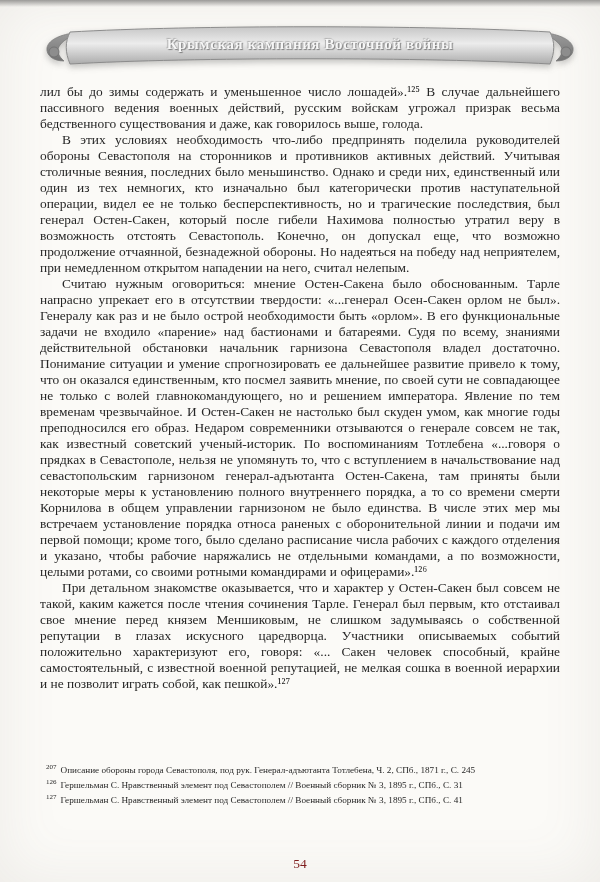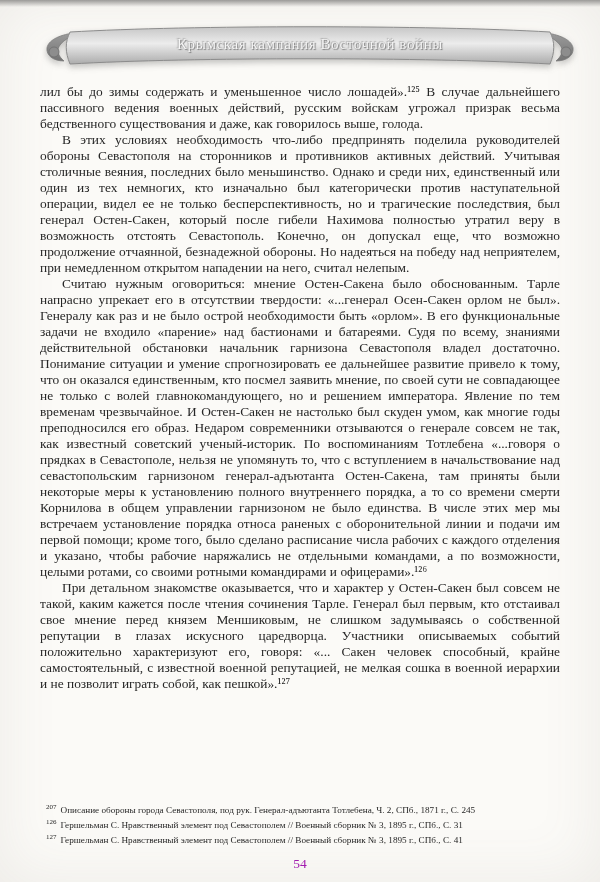--- a/index.html
+++ b/index.html
@@ -25,21 +25,21 @@
   .banner{
     position:relative;
     width:540px;height:52px;
     margin:6px auto 10px auto;
     flex:0 0 auto;
   }
   .banner svg{filter:drop-shadow(0 3px 3px rgba(60,60,60,.30));}
   .banner-title{
     position:absolute;left:0;right:0;top:14px;
     text-align:center;
-    font-size:15px;font-weight:normal;
+    font-size:15px;font-weight:bold;
     letter-spacing:.6px;
     color:#f6f6f6;
     text-shadow:0 0 1px #9a9a9a,1px 1px 1px #7d7d7d,-1px -1px 1px #b5b5b5;
   }
   
   .body-text{flex:0 0 auto;}
   .body-text p{
     margin:0;
     font-size:13.4px;
     line-height:16px;
@@ -63,21 +63,22 @@
     font-size:7px;
     vertical-align:super;
     margin-right:4px;
   }
   
   .page-number{
     flex:0 0 auto;
     text-align:center;
     font-size:13.5px;
     padding:6px 0 2px 0;
-    color:#a21caf;
+    color:#7f1d1d;
+    margin-top:40px;
   }
 </style>
 </head>
 <body>
 
 <div class="page">
   <div class="scan-edge"></div>
 
   <div class="banner">
     <svg width="540" height="52" viewBox="0 0 540 52" aria-hidden="true">

